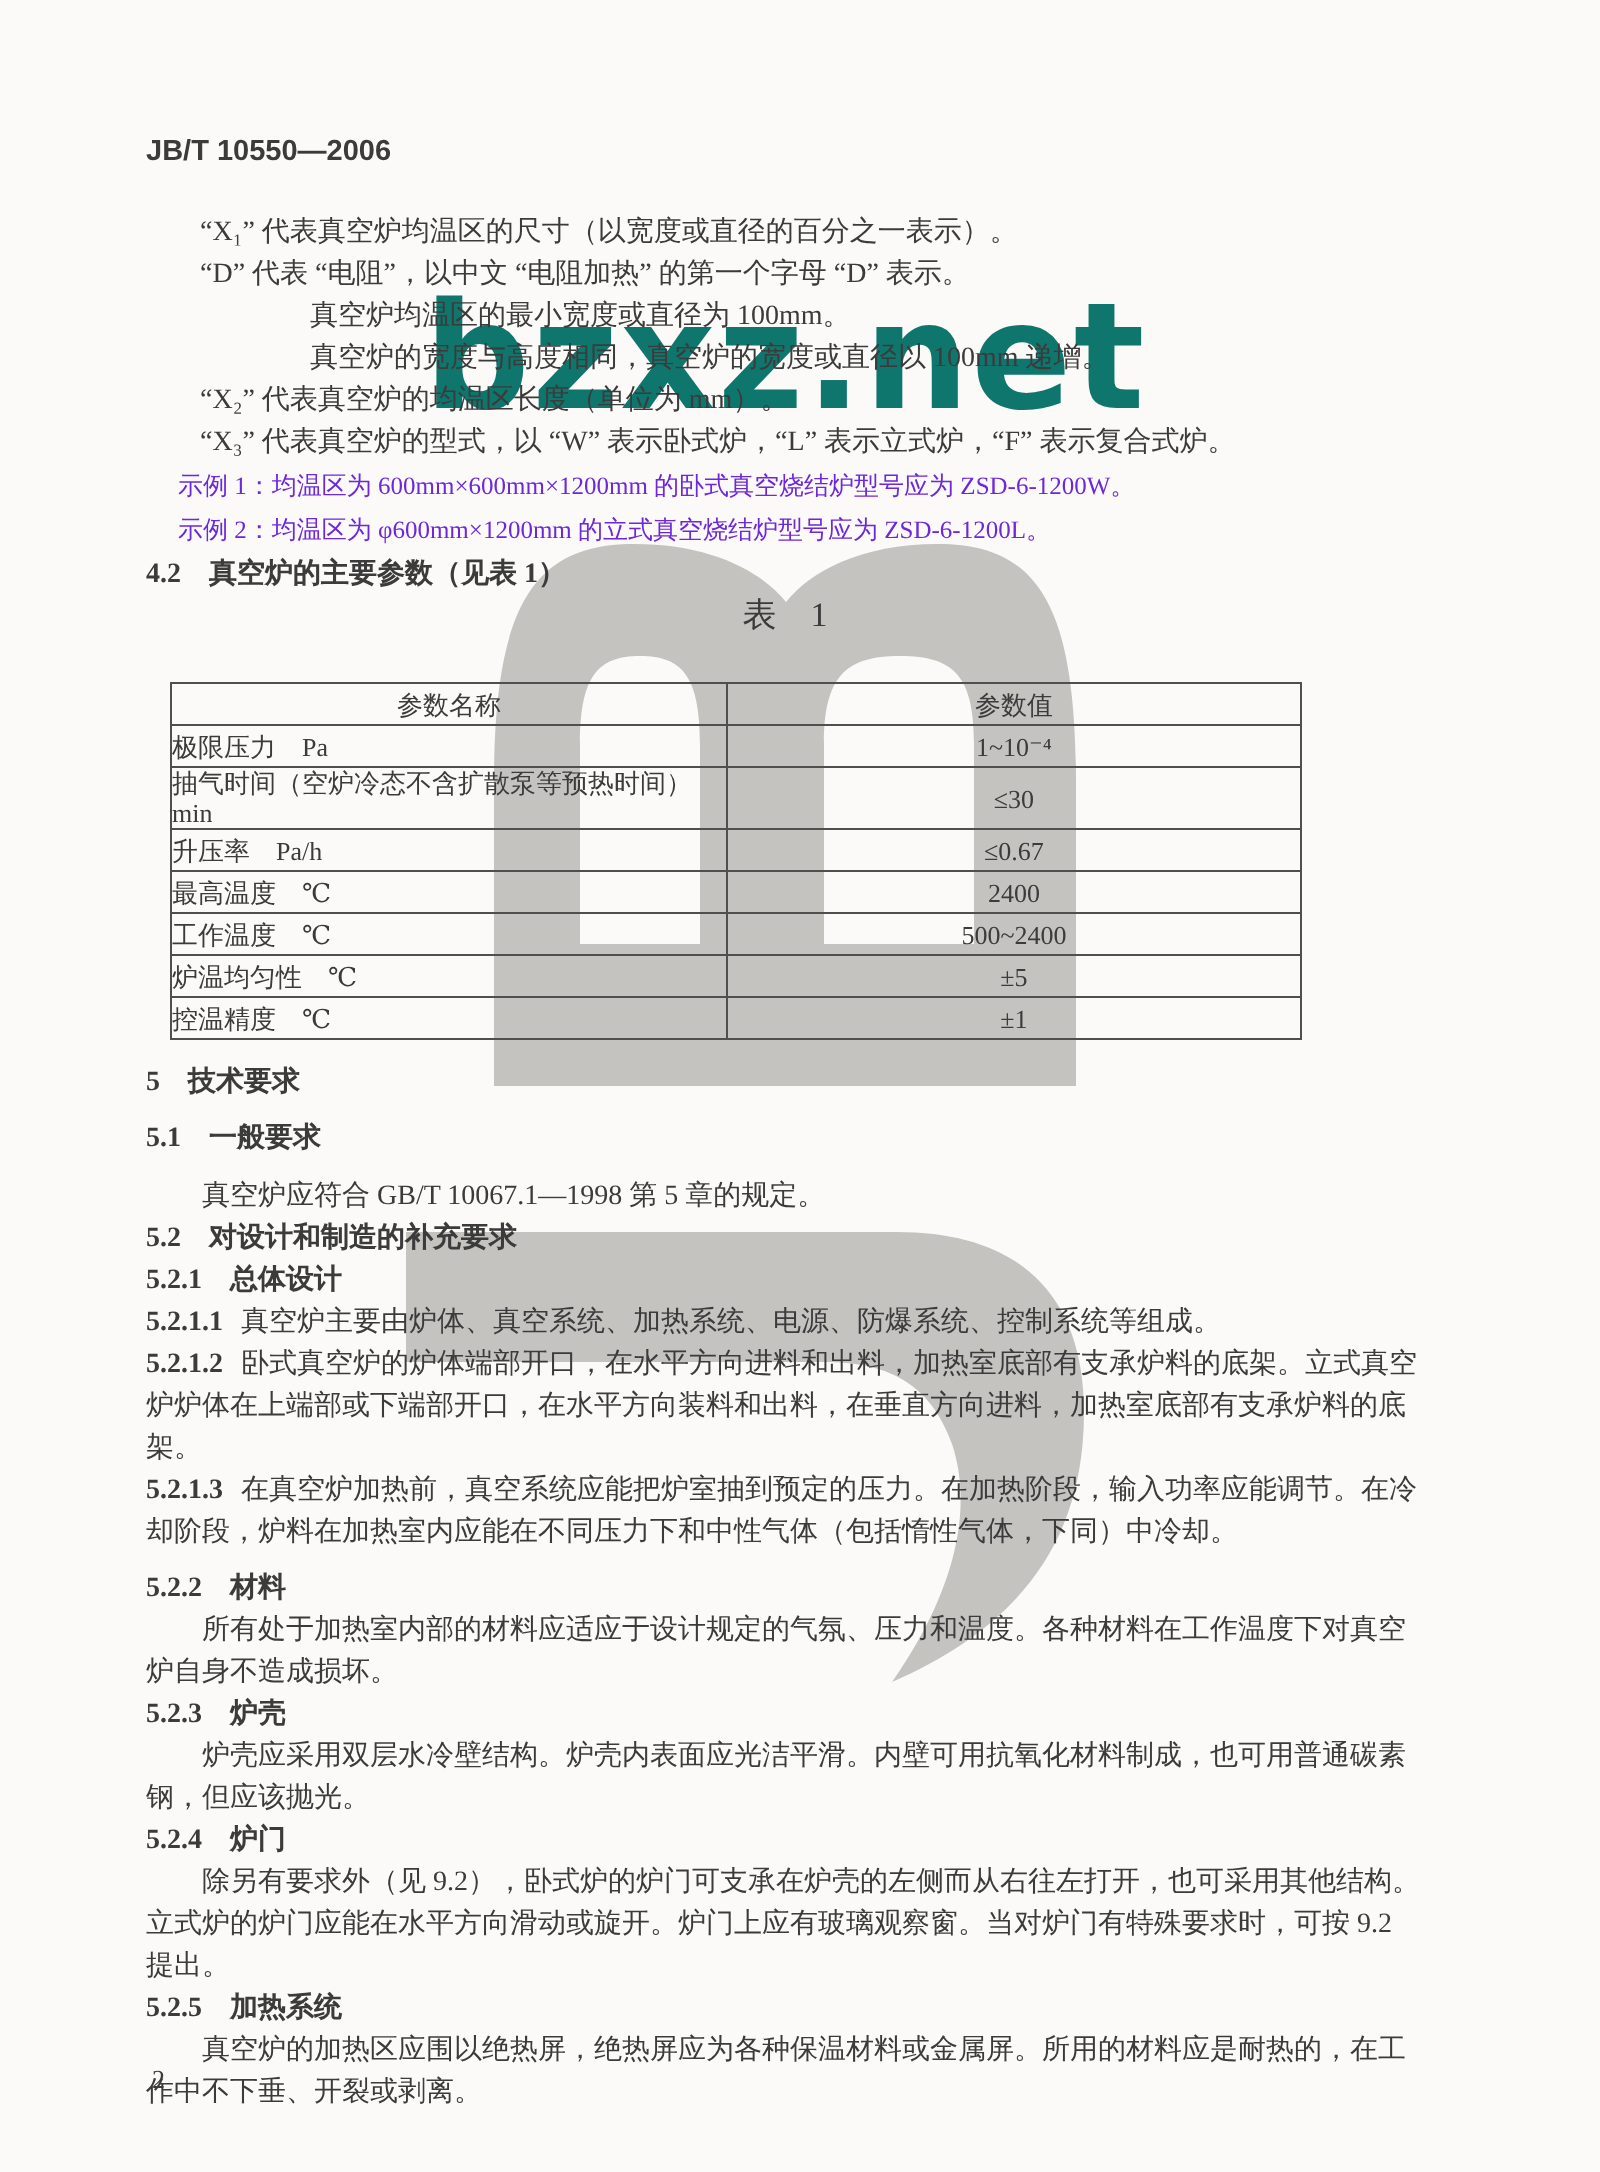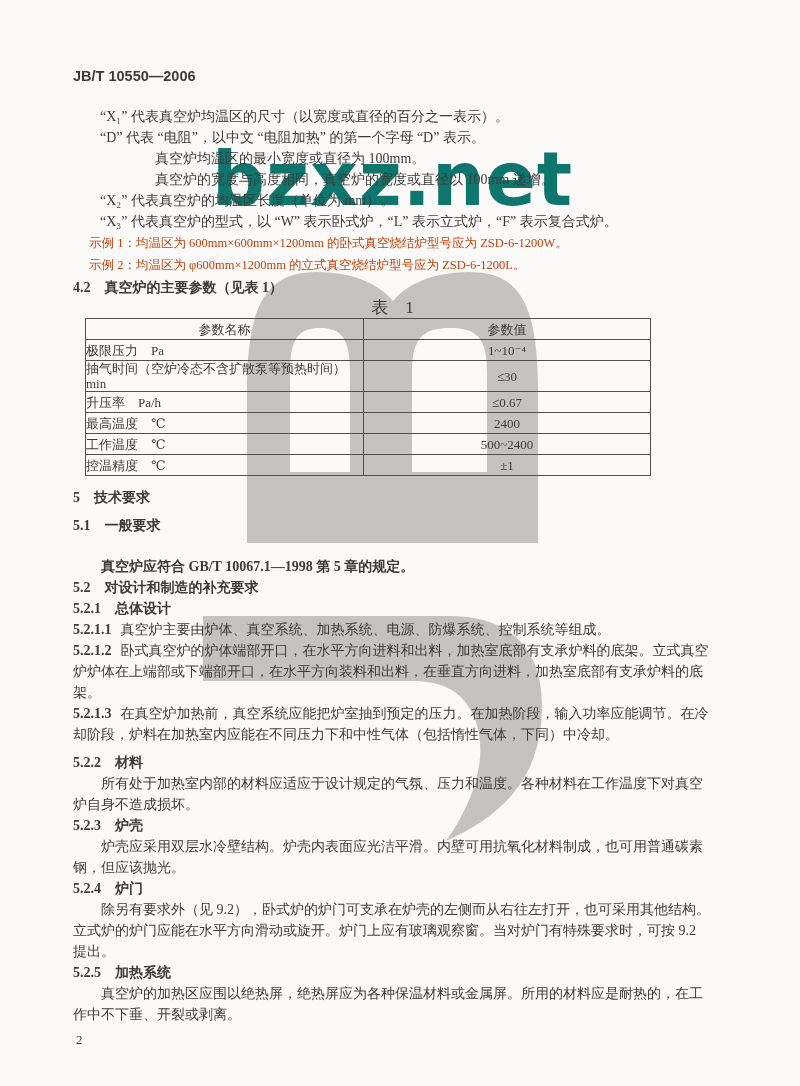--- a/index.html
+++ b/index.html
@@ -27,40 +27,40 @@
     position:relative;z-index:1;
     padding:66px 88px 0 73px;
     font-size:14px;line-height:21px;
   }
   .doc-code{
     font-weight:bold;font-size:14.5px;margin-bottom:19px;
     font-family:"Liberation Sans","DejaVu Sans",sans-serif;
   }
   .q{padding-left:27px;}
   .sub{padding-left:82px;}
-  .example{font-size:12.5px;line-height:22px;padding-left:16px;color:#c2410c;}
+  .example{font-size:12.5px;line-height:22px;padding-left:16px;color:#6d28d9;}
   .h-bold{font-weight:bold;}
   .h42{margin-top:1px;}
   .tbl-caption{
     text-align:center;font-size:17px;margin-top:0px;height:20px;line-height:20px;
   }
   table.params{
     width:566px;margin-left:12px;border-collapse:collapse;table-layout:fixed;
-    font-size:13px;background:transparent;
+    font-size:13px;background:transparent;margin-top:23px;
   }
   table.params th,table.params td{
     border:1px solid #4f4f4f;height:20px;padding:0;
     font-weight:normal;background:transparent;line-height:15px;
   }
   table.params th{text-align:center;}
   td.pname{text-align:left;padding-left:18px;}
   td.pval{text-align:center;}
   .sec5{margin-top:11px;}
   .mt-md{margin-top:7px;}
-  .mt-sm{margin-top:20px;font-weight:bold;}
+  .mt-sm{margin-top:8px;}
   .indent{text-indent:2em;}
   .cnum{font-weight:bold;margin-right:9px;}
   .pageno{
     position:absolute;left:76px;top:1032px;z-index:1;
     font-size:13px;
   }
 </style>
 </head>
 <body>
 
@@ -124,20 +124,24 @@
       </tr>
       <tr>
         <td class="pname">最高温度　℃</td>
         <td class="pval">2400</td>
       </tr>
       <tr>
         <td class="pname">工作温度　℃</td>
         <td class="pval">500~2400</td>
       </tr>
       <tr>
+        <td class="pname">炉温均匀性　℃</td>
+        <td class="pval">±5</td>
+      </tr>
+      <tr>
         <td class="pname">控温精度　℃</td>
         <td class="pval">±1</td>
       </tr>
     </tbody>
       </table>
 
     <div class="sec5">
       <div class="h-bold">5　技术要求</div>
 
       <div class="h-bold mt-md">5.1　一般要求</div>

